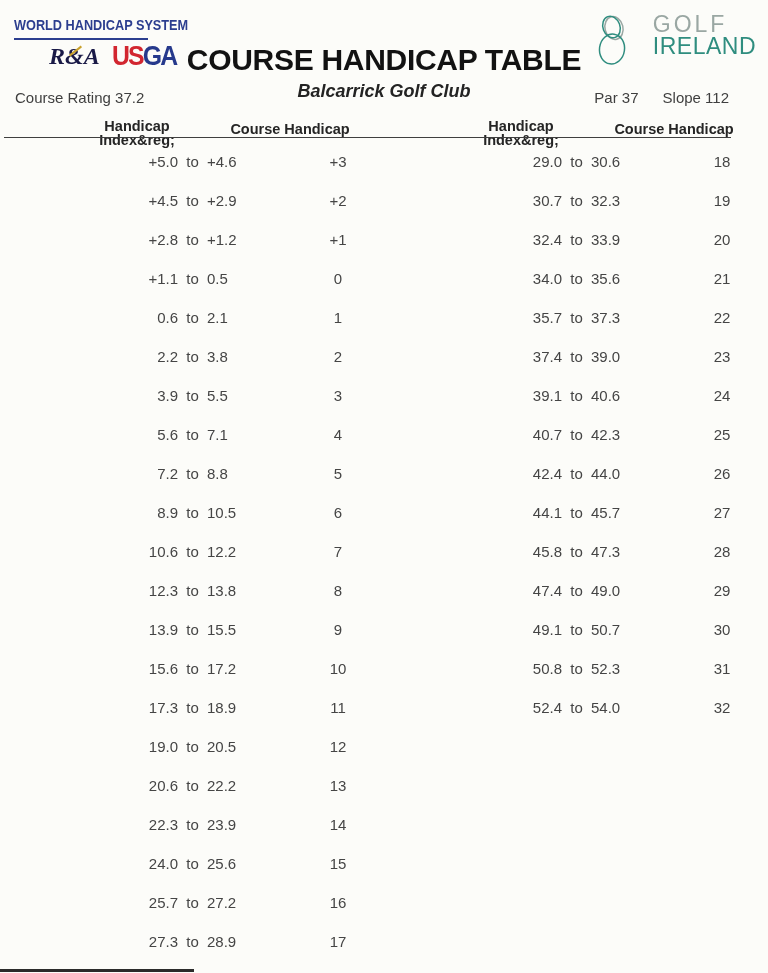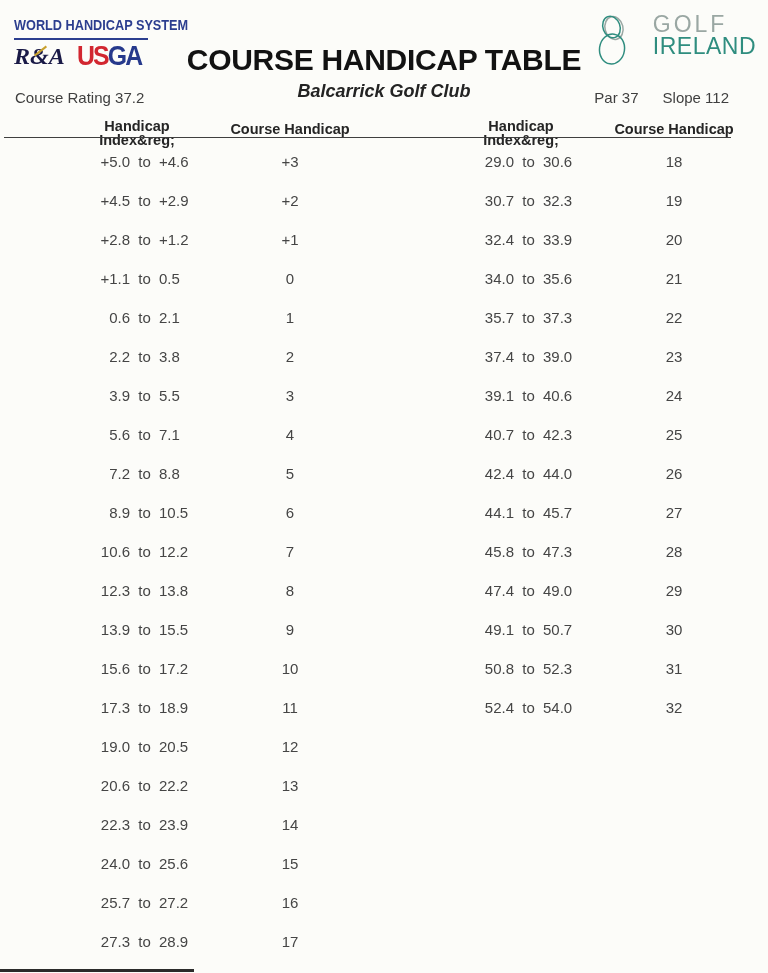--- a/index.html
+++ b/index.html
@@ -18,21 +18,21 @@
   }
   .page{position:absolute;inset:0;}
 
   
   .whs-logo{position:absolute;left:14px;top:16px;width:150px;}
   .whs-title{
     font-weight:bold;font-size:15.5px;color:var(--whs-navy);
     white-space:nowrap;transform:scaleX(.82);transform-origin:left center;
   }
   .whs-underline{width:134px;border-top:2px solid var(--whs-navy);margin-top:4px;}
-  .whs-row{display:flex;align-items:flex-end;gap:12px;margin-top:3px;}
+  .whs-row{display:flex;align-items:flex-end;gap:12px;margin-top:3px;margin-left:35px;}
   .ra-logo{
     font-family:"Liberation Serif", serif;font-style:italic;font-weight:bold;
     font-size:24px;color:var(--ra-navy);position:relative;line-height:26px;
   }
   .ra-gold{
     position:absolute;left:19px;top:7px;width:15px;height:2px;
     background:var(--gold);transform:rotate(-38deg);
   }
   .usga-logo{
     font-weight:bold;font-size:27px;letter-spacing:-2px;line-height:26px;
@@ -71,21 +71,21 @@
     color:#252525;white-space:nowrap;
   }
   .hdr-ch{
     position:absolute;left:290px;top:121px;transform:translateX(-50%);
     font-weight:bold;font-size:14.5px;color:#252525;white-space:nowrap;
   }
   .rule-line{position:absolute;left:4px;top:137px;width:727px;border-top:1.6px solid var(--rule);}
   .rows{position:absolute;top:142px;left:0;width:384px;}
   .trow{
     height:39px;display:grid;grid-template-columns:130px 29px 46px 170px;
-    align-items:center;font-size:15px;color:var(--ink);
+    align-items:center;font-size:15px;color:var(--ink);padding-left:48px;
   }
   .cell.lo{text-align:right;}
   .cell.to{text-align:center;}
   .cell.hi{text-align:left;}
   .cell.ch{text-align:center;}
   .bottom-line{position:absolute;left:0;top:969px;width:194px;border-top:3px solid #2b2b2b;}
 </style>
 </head>
 <body>
 

